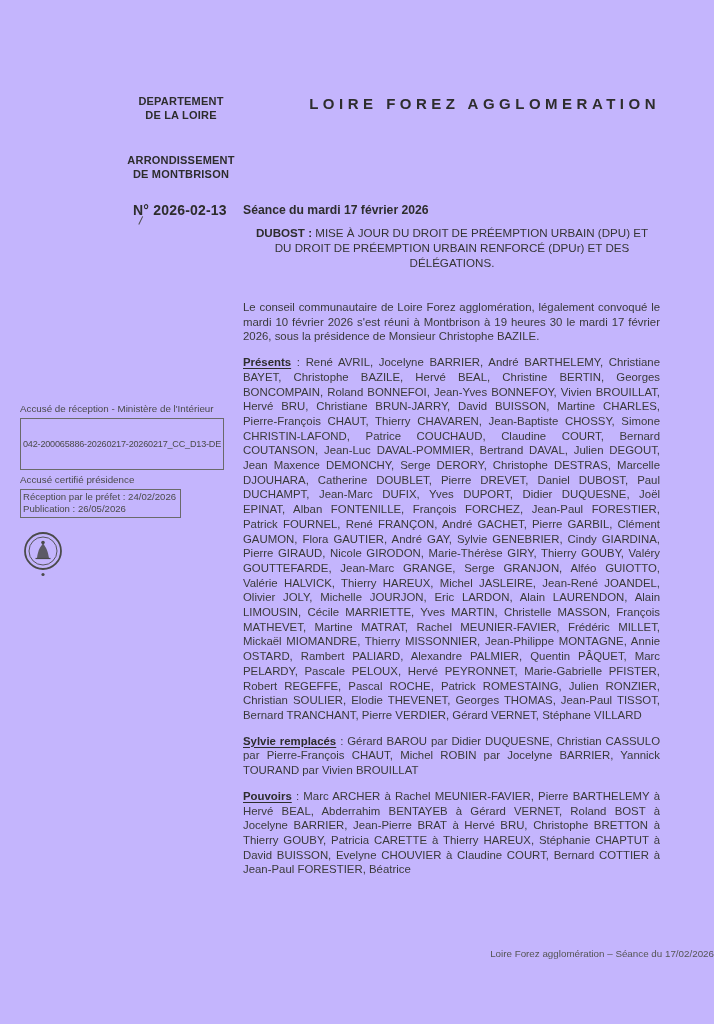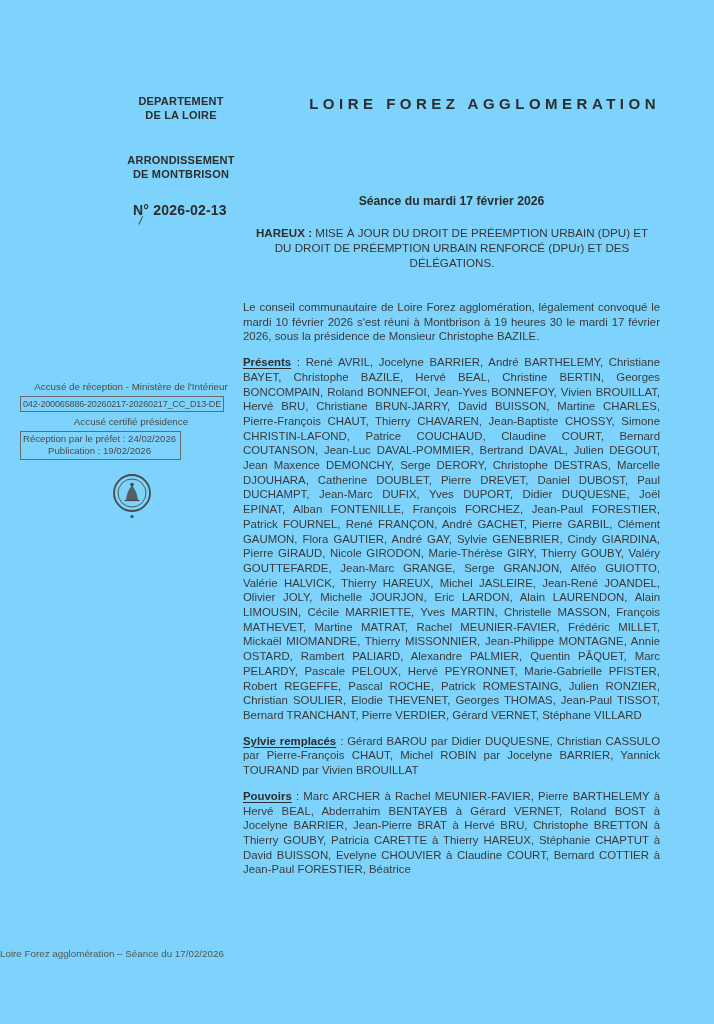--- a/index.html
+++ b/index.html
@@ -1,20 +1,20 @@
 <!DOCTYPE html>
 <html><head>
 <meta charset="utf-8">
 <style>
   html,body{margin:0;padding:0;background:#e8e8e6;}
   .page{
     position:relative;
     width:714px;height:1024px;
     margin:0 auto;
-    background:#7dd3fc;
+    background:#c4b5fd;
     font-family:"Liberation Sans","DejaVu Sans",sans-serif;
     color:#3a3a3a;
     overflow:hidden;
   }
   
   .hdr-block{
     position:absolute;left:116px;width:130px;
     text-align:center;font-weight:bold;font-size:11px;line-height:14px;
     color:#2d2d2d;white-space:pre-line;letter-spacing:0.2px;
   }
@@ -40,82 +40,82 @@
   .registry .rule{
     width:86px;border:none;border-top:1.5px solid #4f4f4f;margin:0 auto;
   }
   .registry .rline{
     font-variant:small-caps;font-weight:bold;font-size:11px;
     line-height:13px;color:#2d2d2d;letter-spacing:0.3px;
   }
   .registry .rline.first{margin-top:6px;}
   .registry .rule.bottom{margin-top:8px;}
   .seance{
-    position:absolute;left:243px;top:194px;width:417px;
-    text-align:center;font-weight:bold;font-size:12.2px;color:#2d2d2d;
+    position:absolute;left:243px;top:203px;width:417px;
+    font-weight:bold;font-size:12.2px;color:#2d2d2d;
   }
   .objet{
     position:absolute;left:248px;top:225px;width:408px;
     text-align:center;font-size:11.6px;line-height:15px;color:#353535;
   }
   .objet .objet-label{font-weight:bold;color:#2d2d2d;}
   
   .stamp{
-    position:absolute;left:20px;top:381px;width:222px;
-    font-size:9.8px;line-height:12px;color:#4a4a4a;text-align:center;
+    position:absolute;left:20px;top:403px;width:222px;
+    font-size:9.8px;line-height:12px;color:#4a4a4a;
   }
   .stamp .sline{margin-bottom:3px;}
   .stamp .sbox{
-    border:1px solid #6a6a6a;padding:1px 2px;width:fit-content;
+    border:1px solid #6a6a6a;padding:19px 2px;width:fit-content;
     white-space:nowrap;font-size:9.1px;letter-spacing:-0.2px;margin-bottom:4px;
   }
   .stamp .sbox.two{white-space:pre-line;font-size:9.6px;padding:1px 4px 2px 2px;letter-spacing:0;}
   .seal{margin-top:8px;margin-left:2px;}
   
   .body-col{
     position:absolute;left:243px;top:300px;width:417px;height:642px;
     font-size:11.4px;line-height:14.7px;text-align:justify;color:#3a3a3a;
     overflow:hidden;
   }
   .body-col p{margin:0 0 11px 0;}
   .para-label{
     font-weight:bold;color:#2d2d2d;
     text-decoration:underline;text-underline-offset:2px;
   }
   
   .page-footer{
     position:absolute;left:0;top:948px;width:714px;
-    text-align:left;font-size:9.8px;color:#555;
+    text-align:right;font-size:9.8px;color:#555;
   }
 </style>
 </head>
 <body>
 
 <div class="page">
 
   <div class="hdr-block dept">DEPARTEMENT
 DE LA LOIRE</div>
   <div class="hdr-block arrond">ARRONDISSEMENT
 DE MONTBRISON</div>
   <div class="delib-num">N° 2026-02-13</div>
   <div class="tick"></div>
 
   <h1 class="doc-title">LOIRE FOREZ AGGLOMERATION</h1>
 
 
   <div class="seance">Séance du mardi 17 février 2026</div>
 
-  <div class="objet"><span class="objet-label">HAREUX :</span> <span>MISE À JOUR DU DROIT DE PRÉEMPTION URBAIN (DPU) ET DU DROIT DE PRÉEMPTION URBAIN RENFORCÉ (DPUr) ET DES DÉLÉGATIONS.</span></div>
+  <div class="objet"><span class="objet-label">DUBOST :</span> <span>MISE À JOUR DU DROIT DE PRÉEMPTION URBAIN (DPU) ET DU DROIT DE PRÉEMPTION URBAIN RENFORCÉ (DPUr) ET DES DÉLÉGATIONS.</span></div>
 
   <aside class="stamp">
     <div class="sline">Accusé de réception - Ministère de l'Intérieur</div>
     <div class="sbox">042-200065886-20260217-20260217_CC_D13-DE</div>
     <div class="sline">Accusé certifié présidence</div>
     <div class="sbox two">Réception par le préfet : 24/02/2026
-Publication : 19/02/2026</div>
+Publication : 26/05/2026</div>
     <svg class="seal" width="42" height="48" viewBox="0 0 42 48">
       <circle cx="21" cy="21" r="18" fill="none" stroke="#4a4a4a" stroke-width="1.8"></circle>
       <circle cx="21" cy="21" r="14" fill="none" stroke="#4a4a4a" stroke-width="0.9"></circle>
       <path d="M15 28 c1-7 2.5-10 4.5-12.5 l1.5-2.5 1.5 2.5 c2 3 3.5 6 4.5 12.5 z" fill="#4a4a4a" opacity="0.85"></path>
       <path d="M13.5 28.5 h15" stroke="#4a4a4a" stroke-width="1.2"></path>
       <circle cx="21" cy="12.5" r="1.8" fill="#4a4a4a"></circle>
       <circle cx="21" cy="44.5" r="1.6" fill="#4a4a4a"></circle>
     </svg>
   </aside>
 

